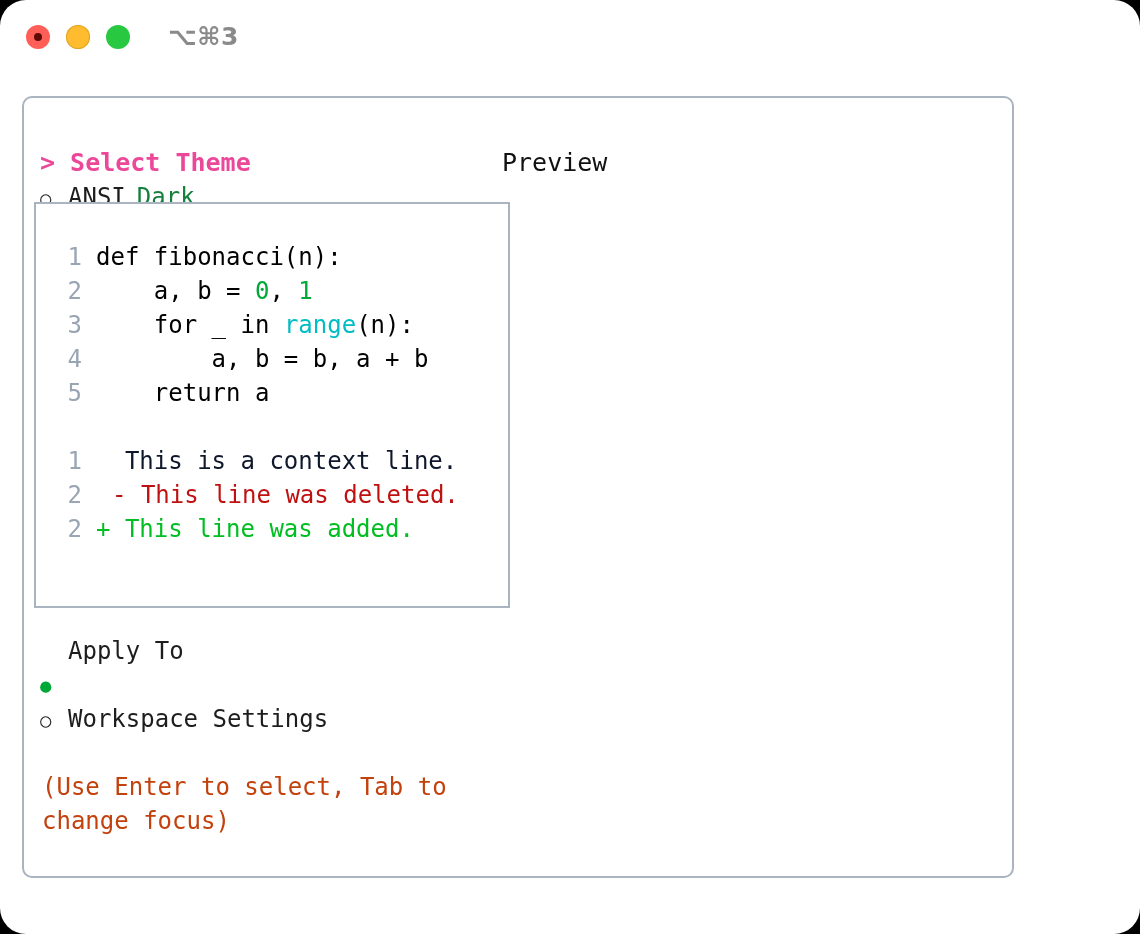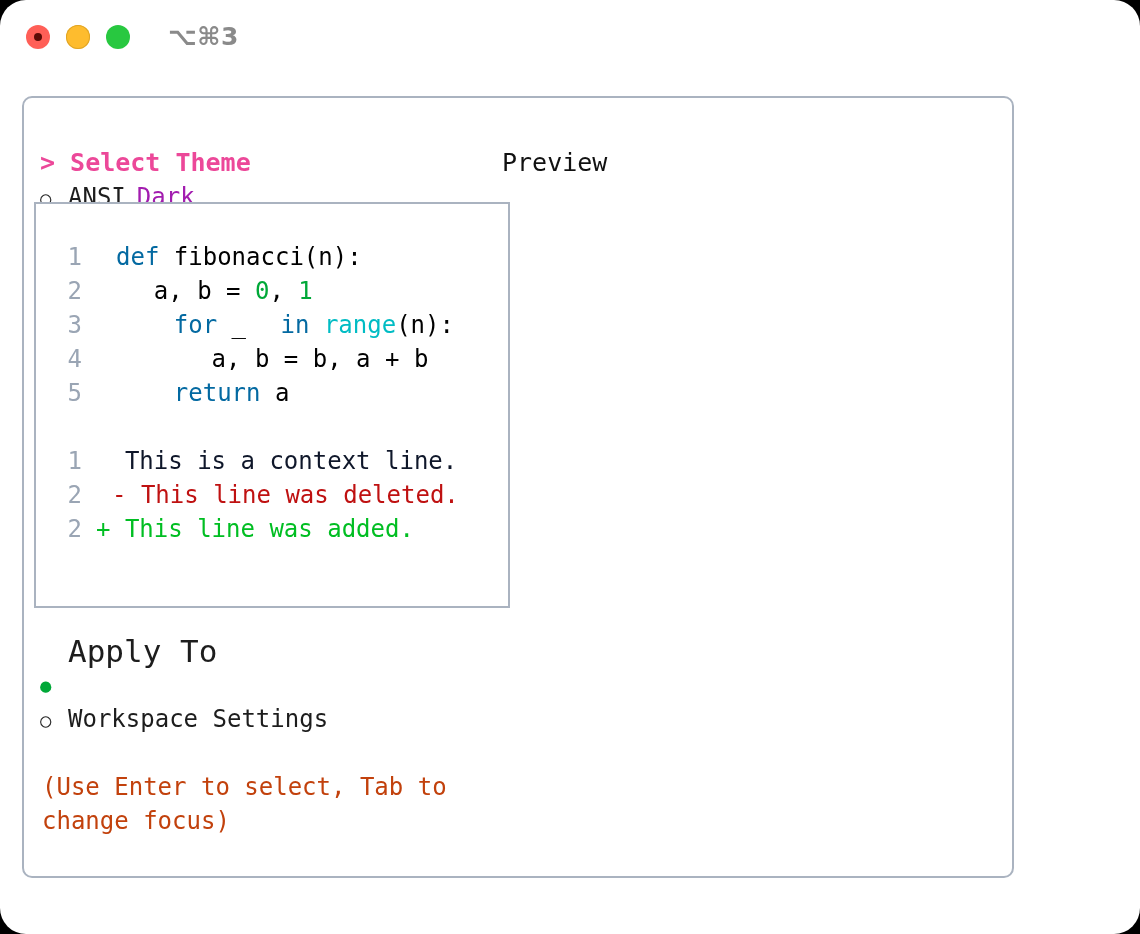--- a/index.html
+++ b/index.html
@@ -117,24 +117,24 @@
   .marker {
     width: 28px;
     flex: 0 0 28px;
     font-size: 19px;
     color: #2a2a2a;
     line-height: 34px;
   }
   .opt.selected .marker { color: #00a838; }
   .opt-label { color: #1d1d1d; }
   .opt.selected .opt-label { color: #00a838; }
-  .opt-suffix { color: #a21caf; margin-left: 11px; }
+  .opt-suffix { color: #15803d; margin-left: 11px; }
 
   .plain-head {
-    font-size: 31px;
+    font-size: 24px;
     color: #1d1d1d;
     line-height: 34px;
     height: 34px;
     padding-left: 28px;
     white-space: pre;
   }
 
   .spacer-lg { height: 46px; }
   .spacer-md { height: 34px; }
 
@@ -187,21 +187,21 @@
   .lineno {
     flex: 0 0 34px;
     width: 34px;
     text-align: right;
     color: #9aa5b4;
     margin-right: 14px;
   }
   .blank-row { height: 34px; }
 
   
-  .kw   { color: #0369a1; margin-left: 20px; }
+  .kw   { color: #000000; }
   .fn   { color: #00bcc4; }
   .num  { color: #00a838; }
   .txt  { color: #000000; }
   .ctx  { color: #0f172a; }
   .del  { color: #bf1111; margin-left: 16px; }
   .add  { color: #00be22; }
 </style>
 </head>
 <body>
 

